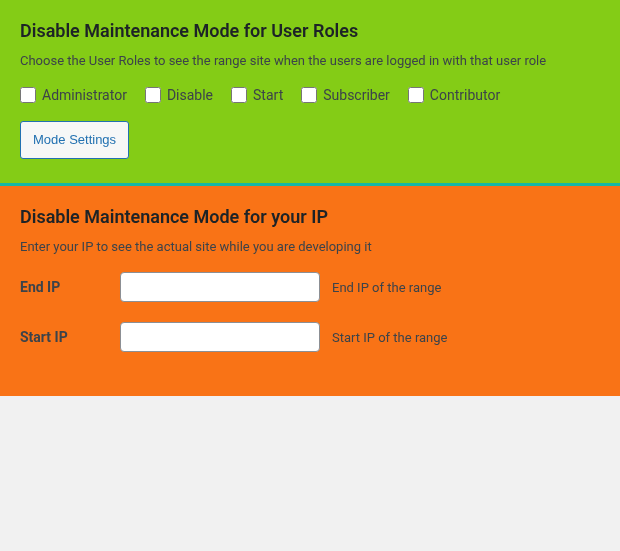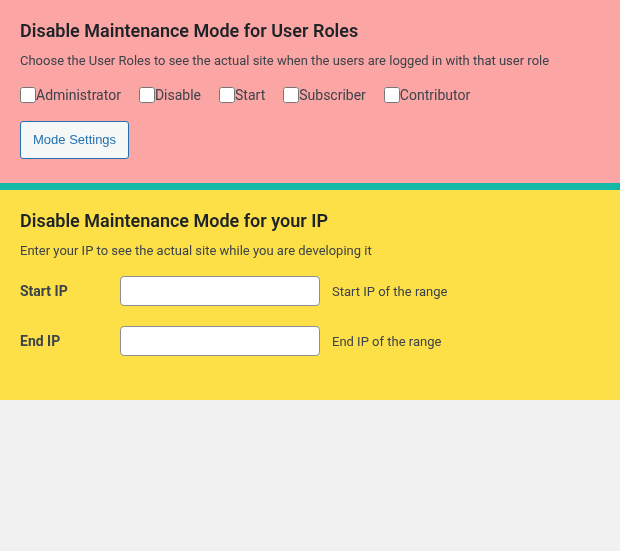--- a/index.html
+++ b/index.html
@@ -7,23 +7,23 @@
     body {
       font-family: -apple-system, BlinkMacSystemFont, "Segoe UI", Roboto, sans-serif;
       font-size: 14px;
       background: #f1f1f1;
       color: #3c434a;
       width: 620px;
       min-height: 551px;
     }
 
     .section {
-      background: #fca5a5;
+      background: #84cc16;
       padding: 20px 20px 24px 20px;
-      border-bottom: 7px solid #14b8a6;
+      border-bottom: 3px solid #14b8a6;
     }
 
     .section-title {
       font-size: 18px;
       font-weight: 600;
       color: #1d2327;
       margin-bottom: 10px;
     }
 
     .section-desc {
@@ -37,20 +37,21 @@
       display: flex;
       align-items: center;
       gap: 18px;
       flex-wrap: wrap;
       margin-bottom: 18px;
     }
 
     .checkbox-label {
       display: flex;
       align-items: center;
+      gap: 6px;
       cursor: pointer;
       font-size: 14px;
     }
 
     .checkbox-label input[type="checkbox"] {
       width: 16px;
       height: 16px;
       cursor: pointer;
       accent-color: #2271b1;
     }
@@ -65,21 +66,21 @@
       line-height: 2;
     }
 
     .btn-save {
       background: #f6f7f7;
       border: 1px solid #2271b1;
       color: #2271b1;
     }
 
     .ip-section {
-      background: #fde047;
+      background: #f97316;
       padding: 20px 16px 24px 20px;
     }
 
     .ip-fields {
       margin-top: 16px;
     }
 
     .ip-row {
       display: flex;
       align-items: center;
@@ -144,21 +145,21 @@
       background: #f6f7f7;
       border: 1px solid #2271b1;
       color: #2271b1;
     }
   </style>
 </head>
 <body>
 
 <div class="section">
   <div class="section-title">Disable Maintenance Mode for User Roles</div>
-  <div class="section-desc">Choose the User Roles to see the actual site when the users are logged in with that user role</div>
+  <div class="section-desc">Choose the User Roles to see the range site when the users are logged in with that user role</div>
 
   <div class="checkboxes-row">
     <label class="checkbox-label">
       <input type="checkbox" style="">
       <span>Administrator</span>
     </label>
     <label class="checkbox-label">
       <input type="checkbox" style="">
       <span>Disable</span>
     </label>
@@ -177,30 +178,30 @@
   </div>
 
   <button class="btn btn-save">Mode Settings</button>
 </div>
 
 <div class="ip-section">
   <div class="section-title">Disable Maintenance Mode for your IP</div>
   <div class="section-desc">Enter your IP to see the actual site while you are developing it</div>
 
   <div class="ip-fields">
+    
+    <div class="ip-row">
+      <span class="ip-label">End IP</span>
+      <input type="text" class="ip-input" value="" style="">
+      <span class="ip-hint">End IP of the range</span>
+    </div>
+
     
     <div class="ip-row">
       <span class="ip-label">Start IP</span>
       <input type="text" class="ip-input" value="" style="">
       <span class="ip-hint">Start IP of the range</span>
     </div>
 
     
-    <div class="ip-row">
-      <span class="ip-label">End IP</span>
-      <input type="text" class="ip-input" value="" style="">
-      <span class="ip-hint">End IP of the range</span>
-    </div>
-
-    
 
   </div>
 </div>
 
 </body></html>

